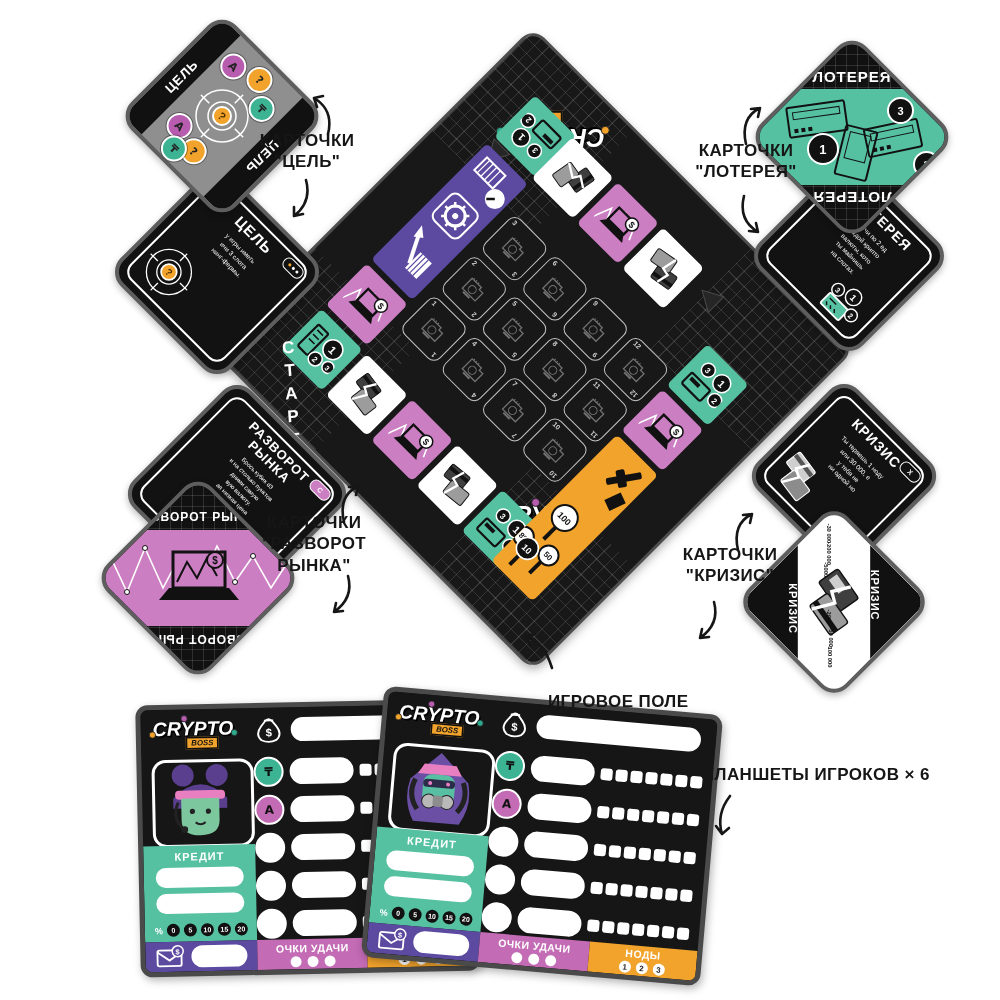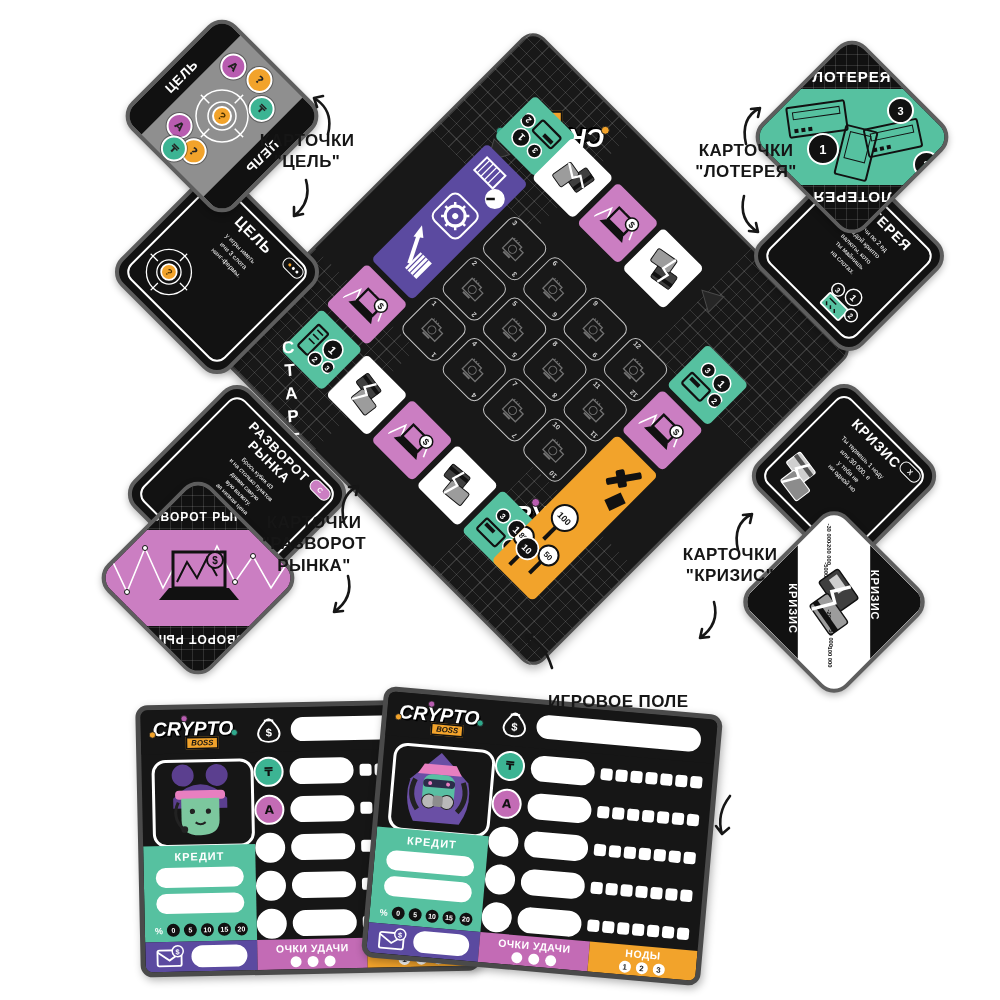--- a/index.html
+++ b/index.html
@@ -932,17 +932,18 @@
     </svg>
   <svg class="arr" style="left:688px;top:598px;" width="34" height="44">
       <path d="M26 4 Q32 26 12 40 M12 40 l9 -1 M12 40 l2 -9"></path>
     </svg>
 
   <div class="hand" style="left:548px;top:664px;width:160px;text-align:left;margin-top:27px;">ИГРОВОЕ ПОЛЕ</div>
   <svg class="arr" style="left:516px;top:628px;" width="40" height="44">
       <path d="M36 40 Q28 14 10 8 M10 8 l9 -2 M10 8 l4 9"></path>
     </svg>
 
+  <div class="hand" style="left:702px;top:764px;width:230px;text-align:left;">ПЛАНШЕТЫ ИГРОКОВ × 6</div>
   <svg class="arr" style="left:708px;top:792px;" width="34" height="48">
       <path d="M22 4 Q8 22 14 42 M14 42 l-6 -8 M14 42 l7 -6"></path>
     </svg>
 
 </div>
 
 </body></html>

